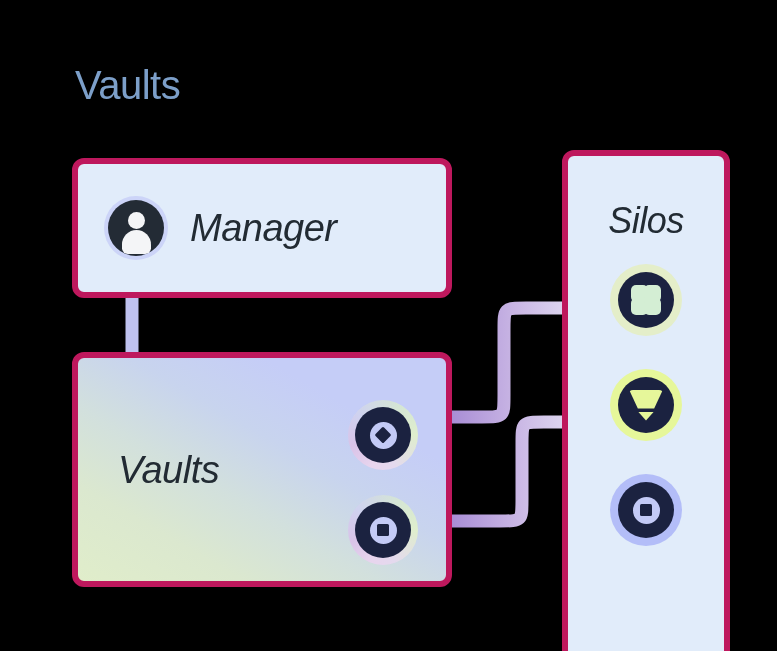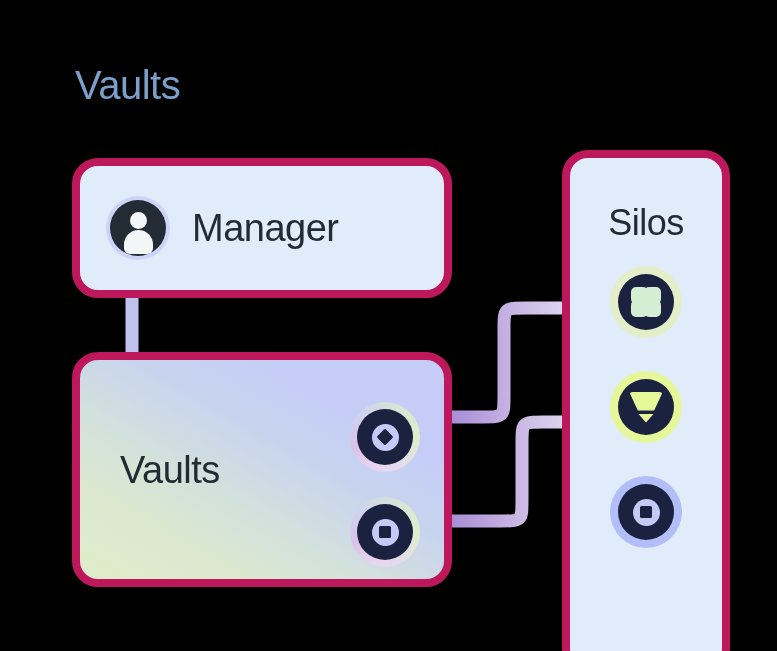--- a/index.html
+++ b/index.html
@@ -41,22 +41,23 @@
     top: 0;
     width: 777px;
     height: 651px;
     pointer-events: none;
   }
 
   
   .card {
     position: absolute;
     box-sizing: border-box;
-    border: 8px solid #be185d;
-    border-radius: 26px;
+    border: 6px solid #be185d;
+    border-radius: 12px;
+    font-style: italic;
   }
 
   
   .manager-card {
     left: 60px;
     top: 158px;
     width: 380px;
     height: 140px;
     background: #e1ecfa;
     display: flex;

